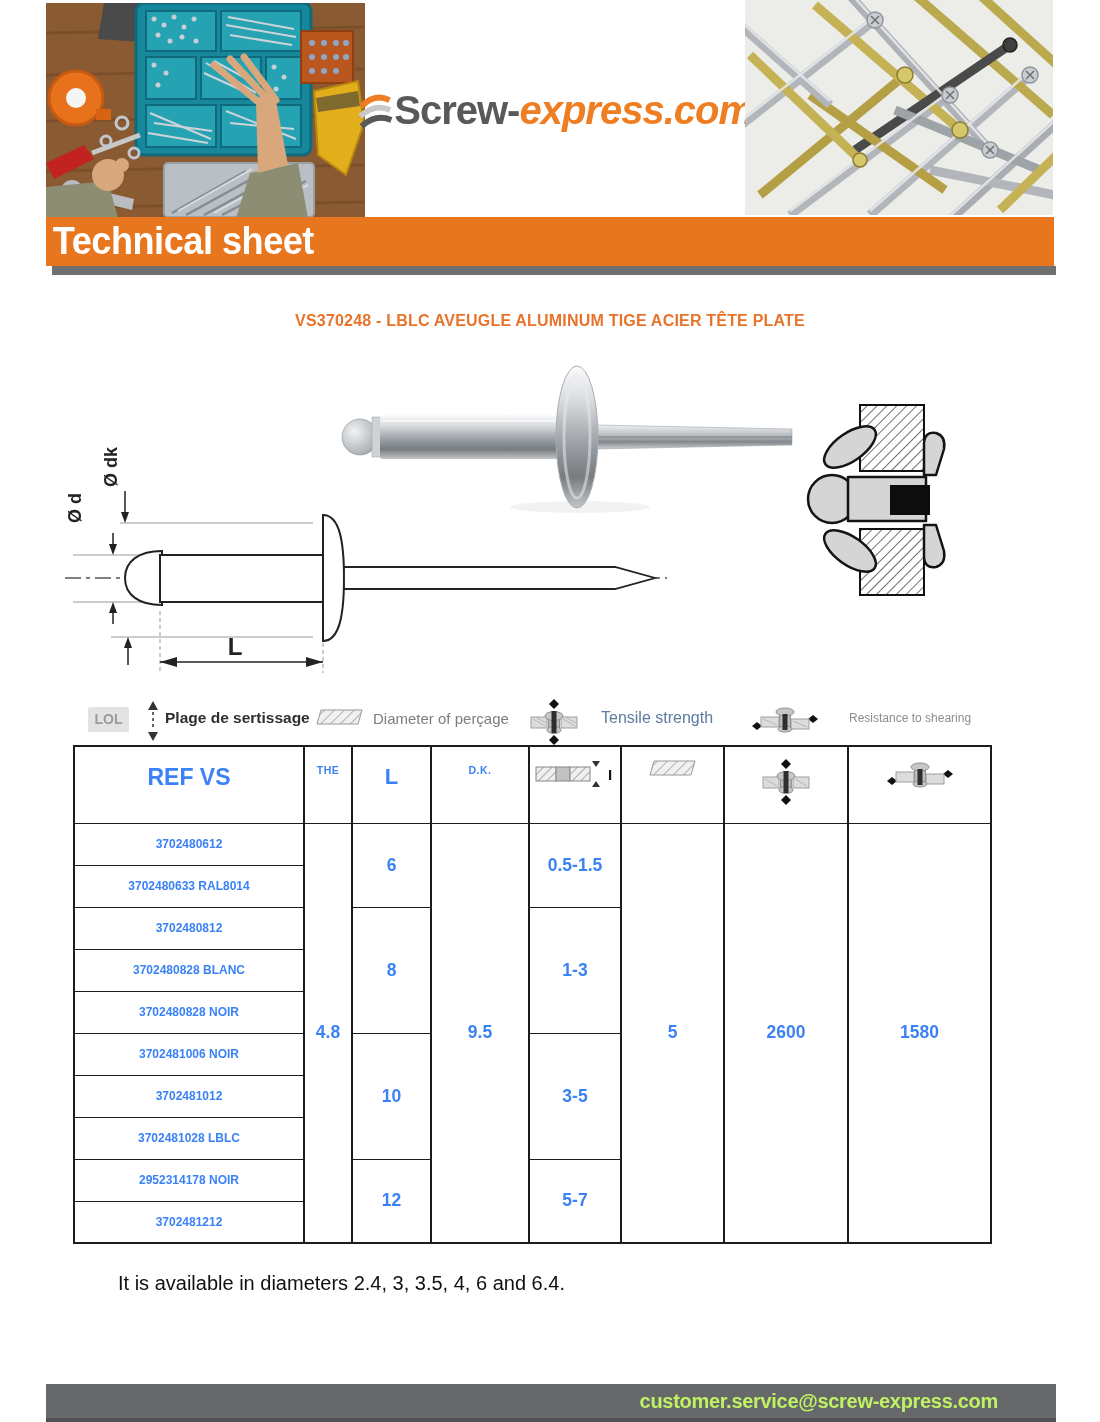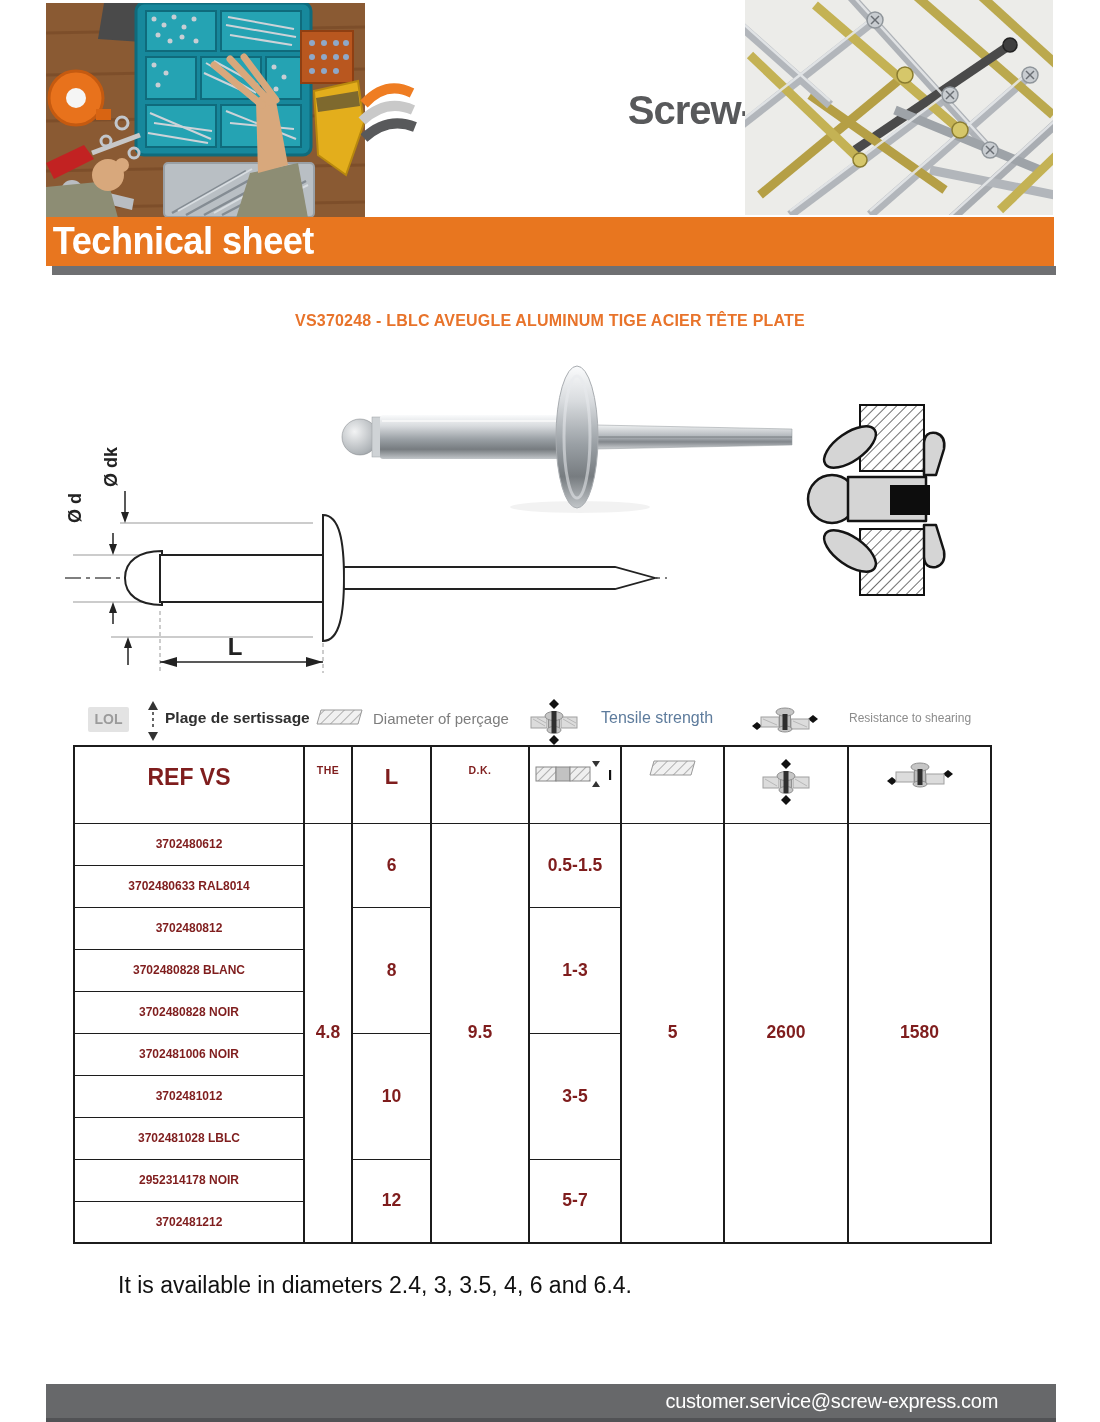--- a/index.html
+++ b/index.html
@@ -38,36 +38,36 @@
   #legend-tensile-icon { left:530px; top:1px; }
   #legend-tensile-label { left:601px; top:11px; font-size:16px; color:#5D7B9C; }
   #legend-shear-icon { left:752px; top:6px; }
   #legend-shear-label { left:849px; top:13px; font-size:12px; color:#8C8C8C; }
 
   
   #spec-table { left:73px; top:745px; }
   table { border-collapse:collapse; table-layout:fixed; width:917px; border:2px solid #1C1C1C; }
   th, td { border-left:2px solid #1C1C1C; border-right:2px solid #1C1C1C;
            border-top:1px solid #1C1C1C; border-bottom:1px solid #1C1C1C;
-           text-align:center; vertical-align:middle; padding:0; color:#7f1d1d;margin-top:20px; }
+           text-align:center; vertical-align:middle; padding:0; color:#3b82f6;margin-top:20px; }
   thead tr { height:77px; }
   thead th { vertical-align:top; padding-top:17px; }
   tbody tr { height:42px; }
   .th-ref { font-size:23px; font-weight:bold; }
   .th-small { font-size:10.5px; font-weight:600; letter-spacing:.5px; }
   .th-l { font-size:22px; font-weight:bold; }
   .th-icon { padding-top:12px; }
   .ref-cell { font-size:12px; font-weight:bold; }
   .num-cell { font-size:17.5px; font-weight:bold; }
 
-  #note { left:118px; top:1272px; font-size:23px; color:#111; }
+  #note { left:118px; top:1272px; font-size:20px; color:#111; }
 
   #footer { left:46px; top:1384px; width:1010px; height:38px; background:#67686A; }
   #footer-inner { width:100%; height:34px; line-height:34px; text-align:right; padding-right:58px; }
-  #footer-inner span { color:#ffffff; font-size:20px; font-weight:normal; letter-spacing:-0.3px; }
+  #footer-inner span { color:#bef264; font-size:20px; font-weight:bold; letter-spacing:-0.3px; }
   #footer-edge { width:100%; height:4px; background:#515255; }
 </style>
 </head>
 <body>
 
 <div class="abs" id="photo-left">
   <svg width="319" height="215" viewBox="0 0 319 215">
     <rect width="319" height="215" fill="#8A5A33"></rect>
     <g stroke="#714422" stroke-width="3" opacity=".5">
       <line x1="0" y1="30" x2="319" y2="24"></line>
@@ -180,20 +180,21 @@
   </svg>
 </div>
 
 <div class="abs" id="logo">
   <svg width="62" height="64" viewBox="0 0 62 64">
     <path d="M6,26 Q28,2 54,15" stroke="#EF7D22" stroke-width="10" fill="none"></path>
     <path d="M4,43 Q28,20 55,32" stroke="#C9C9C9" stroke-width="10" fill="none"></path>
     <path d="M6,60 Q30,38 57,49" stroke="#58595B" stroke-width="10" fill="none"></path>
   </svg>
   <span class="logo-text logo-dark">Screw-</span>
+    <span class="logo-text logo-orange">express.com</span>
 </div>
 
 <div class="abs" id="photo-right">
   <svg width="308" height="215" viewBox="0 0 308 215">
     <rect width="308" height="215" fill="#ECECE9"></rect>
     <g stroke-width="9">
       <line x1="-10" y1="130" x2="130" y2="20" stroke="#B2B6BB"></line>
       <line x1="15" y1="195" x2="160" y2="75" stroke="#B59F45"></line>
       <line x1="45" y1="215" x2="205" y2="95" stroke="#B2B6BB"></line>
       <line x1="70" y1="5" x2="215" y2="130" stroke="#C4B254"></line>

